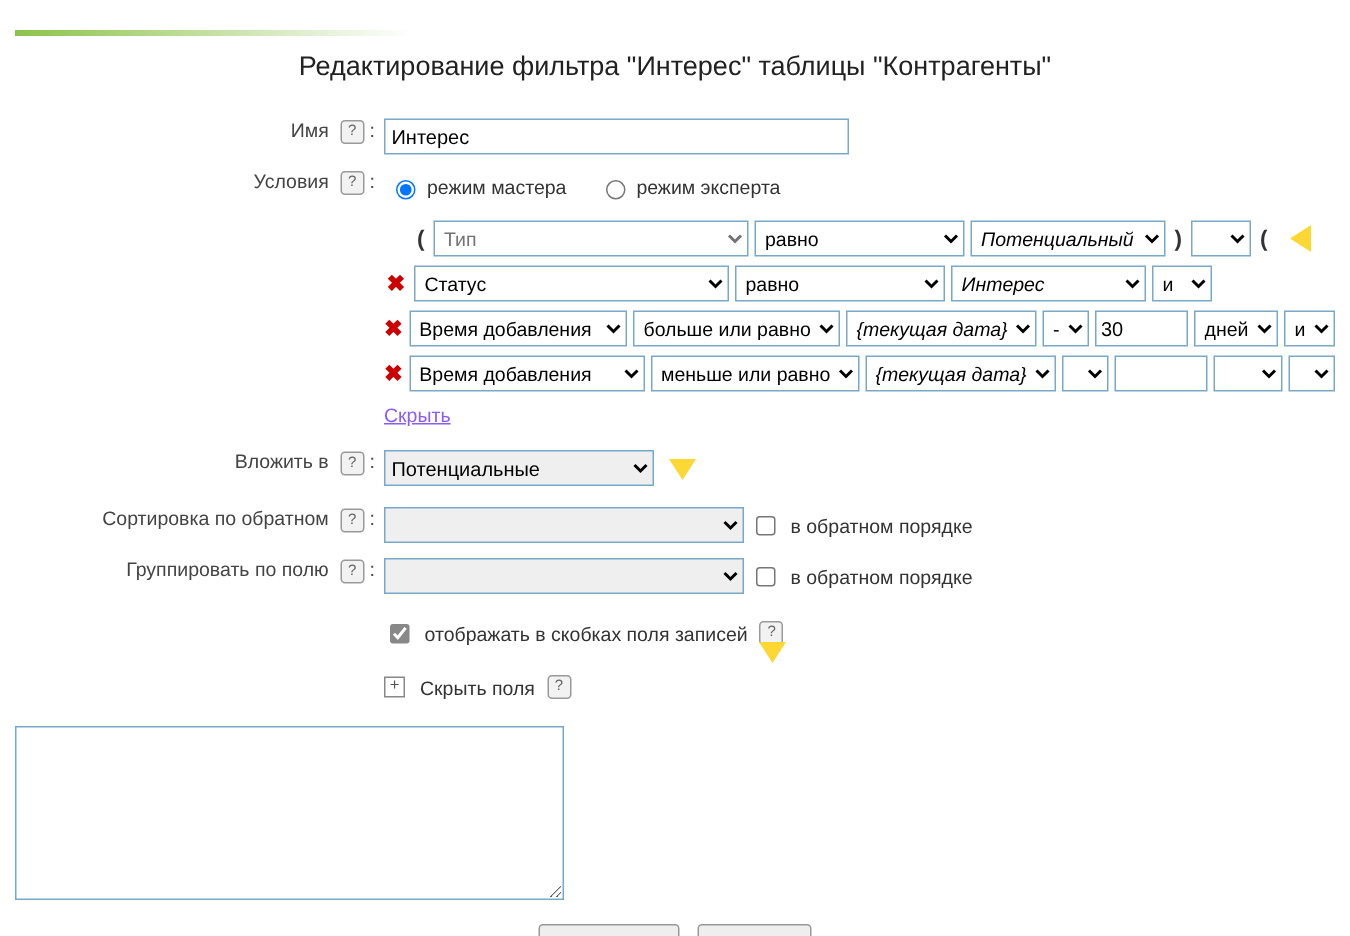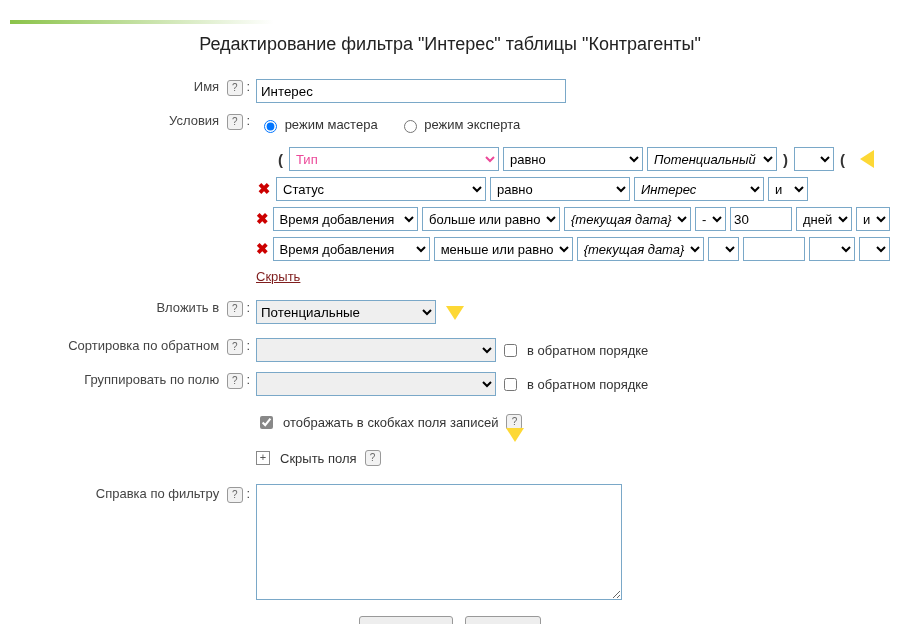--- a/index.html
+++ b/index.html
@@ -56,21 +56,21 @@
   .cond-row { display:flex; align-items:center; gap:4px; margin-bottom:6px; flex-wrap:nowrap;}
   .del-icon { color:#c00; font-weight:bold; font-size:15px; cursor:pointer; width:16px; text-align:center;}
   .paren { font-size:15px; font-weight:bold; padding:0 2px;}
   select.cond {
     height: 24px;
     border: 1px solid #7aa8c8;
     background:#fff;
     padding: 0 2px;
     font-size:13px;
   }
-  select.cond.placeholder { color:#ec4899;}
+  select.cond.placeholder { color:#737373;}
   .w-field { width: 210px; }
   .w-op    { width: 140px; }
   .w-val   { width: 130px; font-style: italic; }
   .w-tiny  { width: 40px; }
   .num-input {
     width: 54px; height:22px;
     border:1px solid #7aa8c8;
     text-align:left;
     padding:0 3px;
   }
@@ -84,21 +84,21 @@
     width:0;height:0;border:9px solid transparent;
     border-right:14px solid #fdd835;
   }
   .arrow-down{
     display:inline-block;width:18px;height:20px;position:relative;
   }
   .arrow-down::before{
     content:"";position:absolute;left:0;top:0;width:0;height:0;
     border:9px solid transparent;border-top:14px solid #fdd835;
   }
-  a.link { color:#7f1d1d; text-decoration:underline;}
+  a.link { color:#8b5cf6; text-decoration:underline;}
   select.mid { width:180px; height:24px; border:1px solid #7aa8c8;}
   select.blank { width:240px; height:24px; border:1px solid #7aa8c8;}
   input[type=checkbox]{ margin-right:6px; vertical-align:middle; accent-color:#888;}
   .plusbox{
     display:inline-block;width:12px;height:12px;border:1px solid #888;
     font-size:11px;line-height:11px;text-align:center;margin-right:6px;color:#555;
   }
   textarea.big{
     width:360px;height:110px;border:1px solid #7aa8c8;resize:both;
   }
@@ -273,24 +273,20 @@
 <div class="form-row" style="margin-top:12px;">
   <div class="label-col"></div>
   <div class="field-col">
     <span class="plusbox">+</span>
     <span>Скрыть поля</span>
     <span class="help-icon">?</span>
   </div>
 </div>
 
 <div class="form-row" style="margin-top:14px;">
-  <div class="label-col top">
-    <span>Справка по фильтру</span>
-    <span class="help-icon">?</span> :
-  </div>
   <div class="field-col">
     <textarea class="big" style=""></textarea>
   </div>
 </div>
 
 <div class="buttons">
   <button class="btn">Сохранить</button>
   <button class="btn">Отмена</button>
 </div>
 

